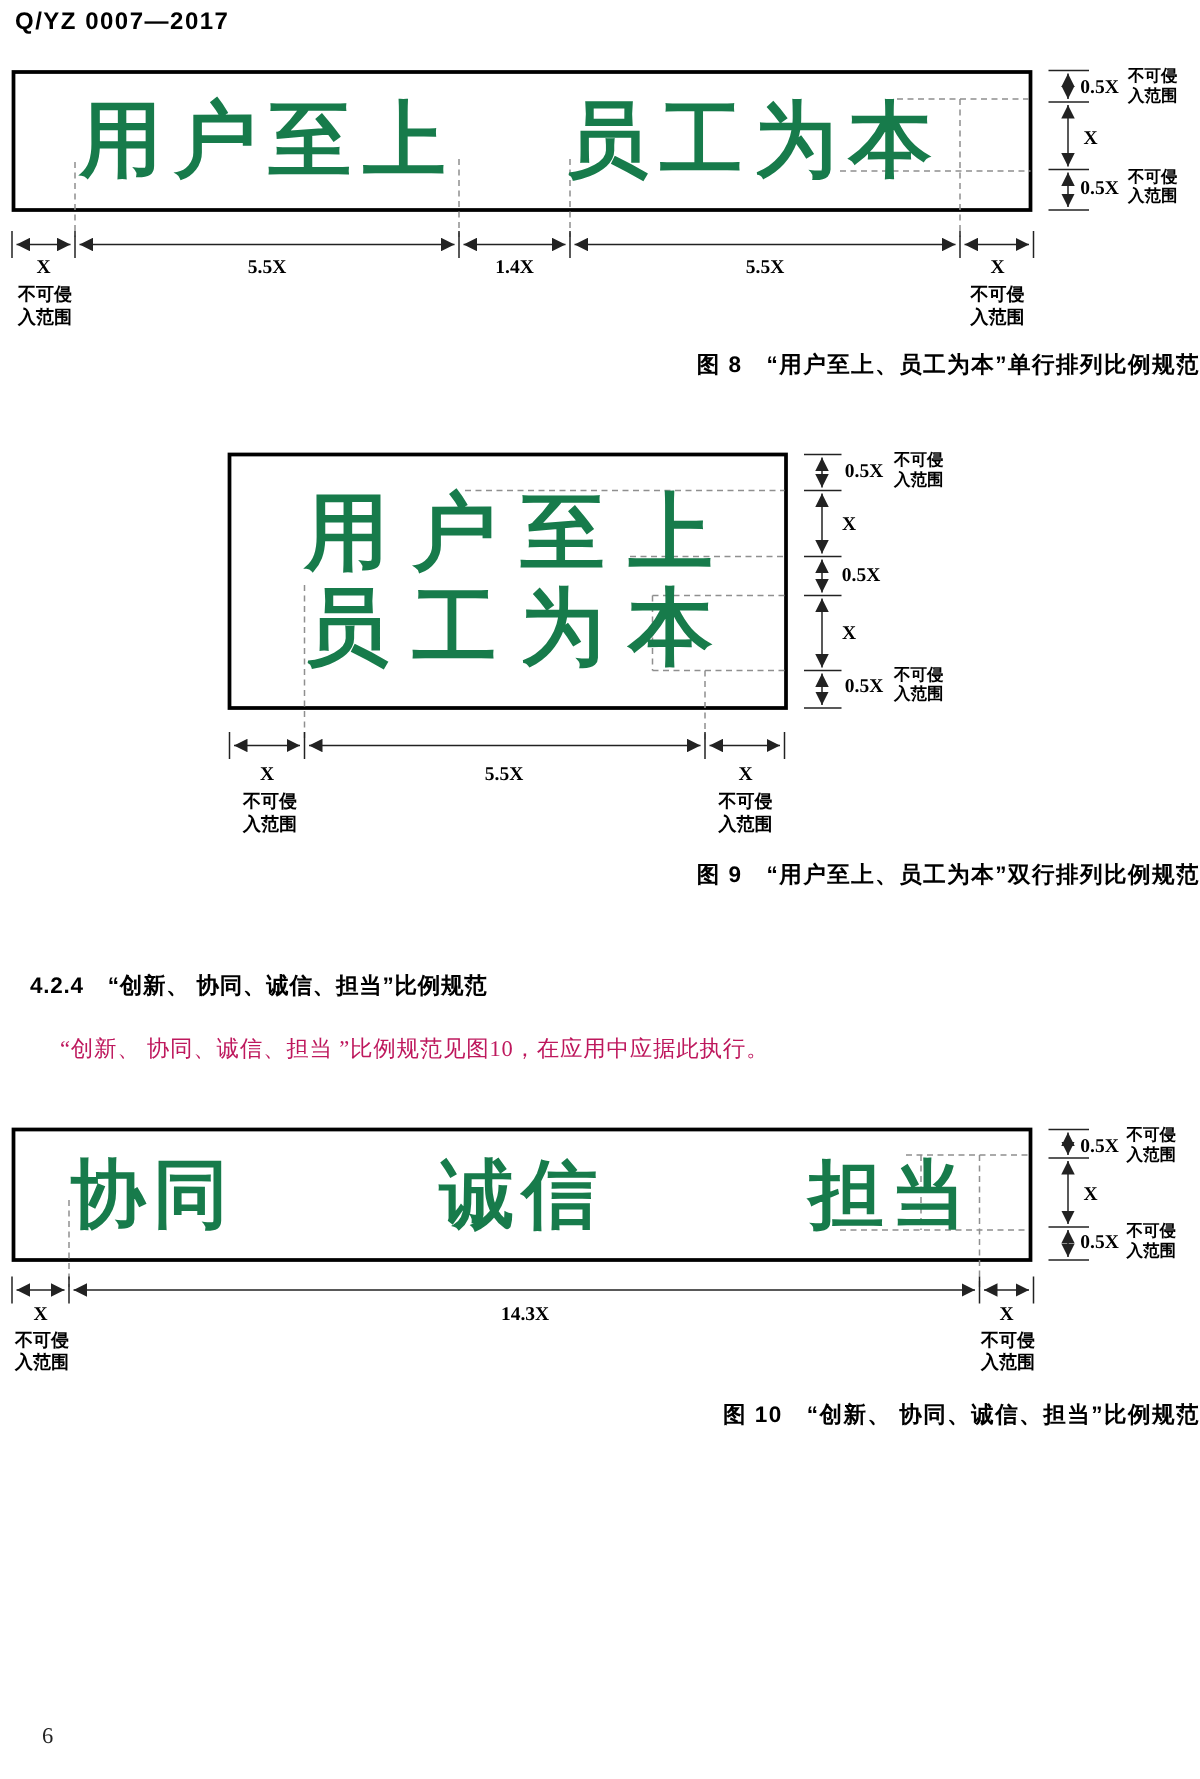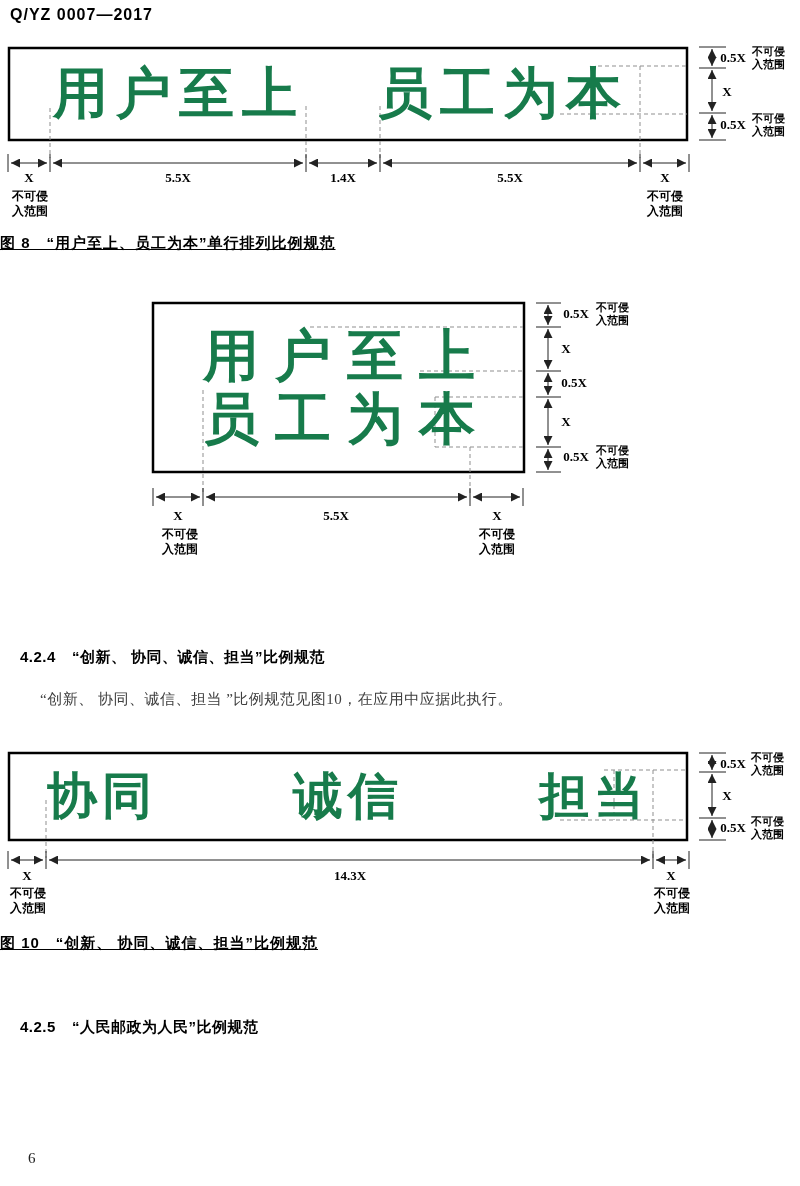--- a/index.html
+++ b/index.html
@@ -40,31 +40,31 @@
     position:absolute;transform:translateX(-50%);
     font:bold 13px "Liberation Serif",serif;color:#000;white-space:nowrap;
   }
   .ni{
     position:absolute;width:42px;
     font:bold 12px "Liberation Serif",serif;line-height:1.25;color:#000;
   }
   .ni.sm{width:38px;font-size:11px;line-height:1.2;}
   
   .caption{
-    position:absolute;left:0;width:800px;text-align:left;
-    font:bold 15px "Liberation Sans",sans-serif;color:#000;letter-spacing:1px;text-decoration:underline;
+    position:absolute;left:0;width:800px;text-align:right;
+    font:bold 15px "Liberation Sans",sans-serif;color:#000;letter-spacing:1px;
   }
   .sec-heading{
     position:absolute;left:8px;
     font:bold 15px "Liberation Sans",sans-serif;color:#000;letter-spacing:0.5px;margin-left:12px;
   }
   .sec-heading .sec-num{margin-right:16px;}
   .sec-body{
     position:absolute;left:40px;
-    font:15px "Liberation Serif",serif;color:#404040;letter-spacing:0.5px;
+    font:15px "Liberation Serif",serif;color:#be185d;letter-spacing:0.5px;
   }
 </style>
 </head>
 <body>
 
 <div class="page">
 
   <div class="doc-number">Q/YZ 0007—2017</div>
 
   <svg class="fig-svg" style="top:40px" width="800" height="200">
@@ -174,20 +174,21 @@
   <span class="dim" style="left:566px;top:414px">X</span>
   <span class="dim" style="left:576px;top:449px">0.5X</span>
   <span class="ni sm" style="left:596px;top:444px">不可侵入范围</span>
 
   <span class="dim" style="left:178px;top:508px">X</span>
   <span class="dim" style="left:336px;top:508px">5.5X</span>
   <span class="dim" style="left:497px;top:508px">X</span>
   <span class="ni" style="left:162px;top:527px">不可侵入范围</span>
   <span class="ni" style="left:479px;top:527px">不可侵入范围</span>
 
+  <div class="caption" style="top:574px">图 9　“用户至上、员工为本”双行排列比例规范</div>
 
   <div class="sec-heading" style="top:648px">
     <span class="sec-num">4.2.4</span><span>“创新、 协同、诚信、担当”比例规范</span>
   </div>
   <div class="sec-body" style="top:690px">“创新、 协同、诚信、担当 ”比例规范见图10，在应用中应据此执行。</div>
 
   <svg class="fig-svg" style="top:745px" width="800" height="180">
     <rect class="boxrect" x="9" y="8" width="678" height="87"></rect>
     <g>
       <line class="dash" x1="46" y1="55" x2="46" y2="113"></line>
@@ -229,19 +230,16 @@
   <span class="ni sm" style="left:751px;top:815px">不可侵入范围</span>
 
   <span class="dim" style="left:27px;top:868px">X</span>
   <span class="dim" style="left:350px;top:868px">14.3X</span>
   <span class="dim" style="left:671px;top:868px">X</span>
   <span class="ni" style="left:10px;top:886px">不可侵入范围</span>
   <span class="ni" style="left:654px;top:886px">不可侵入范围</span>
 
   <div class="caption" style="top:934px">图 10　“创新、 协同、诚信、担当”比例规范</div>
 
-  <div class="sec-heading" style="top:1018px">
-    <span class="sec-num">4.2.5</span><span>“人民邮政为人民”比例规范</span>
-  </div>
 
   <div class="page-number">6</div>
 
 </div>
 
 </body></html>

